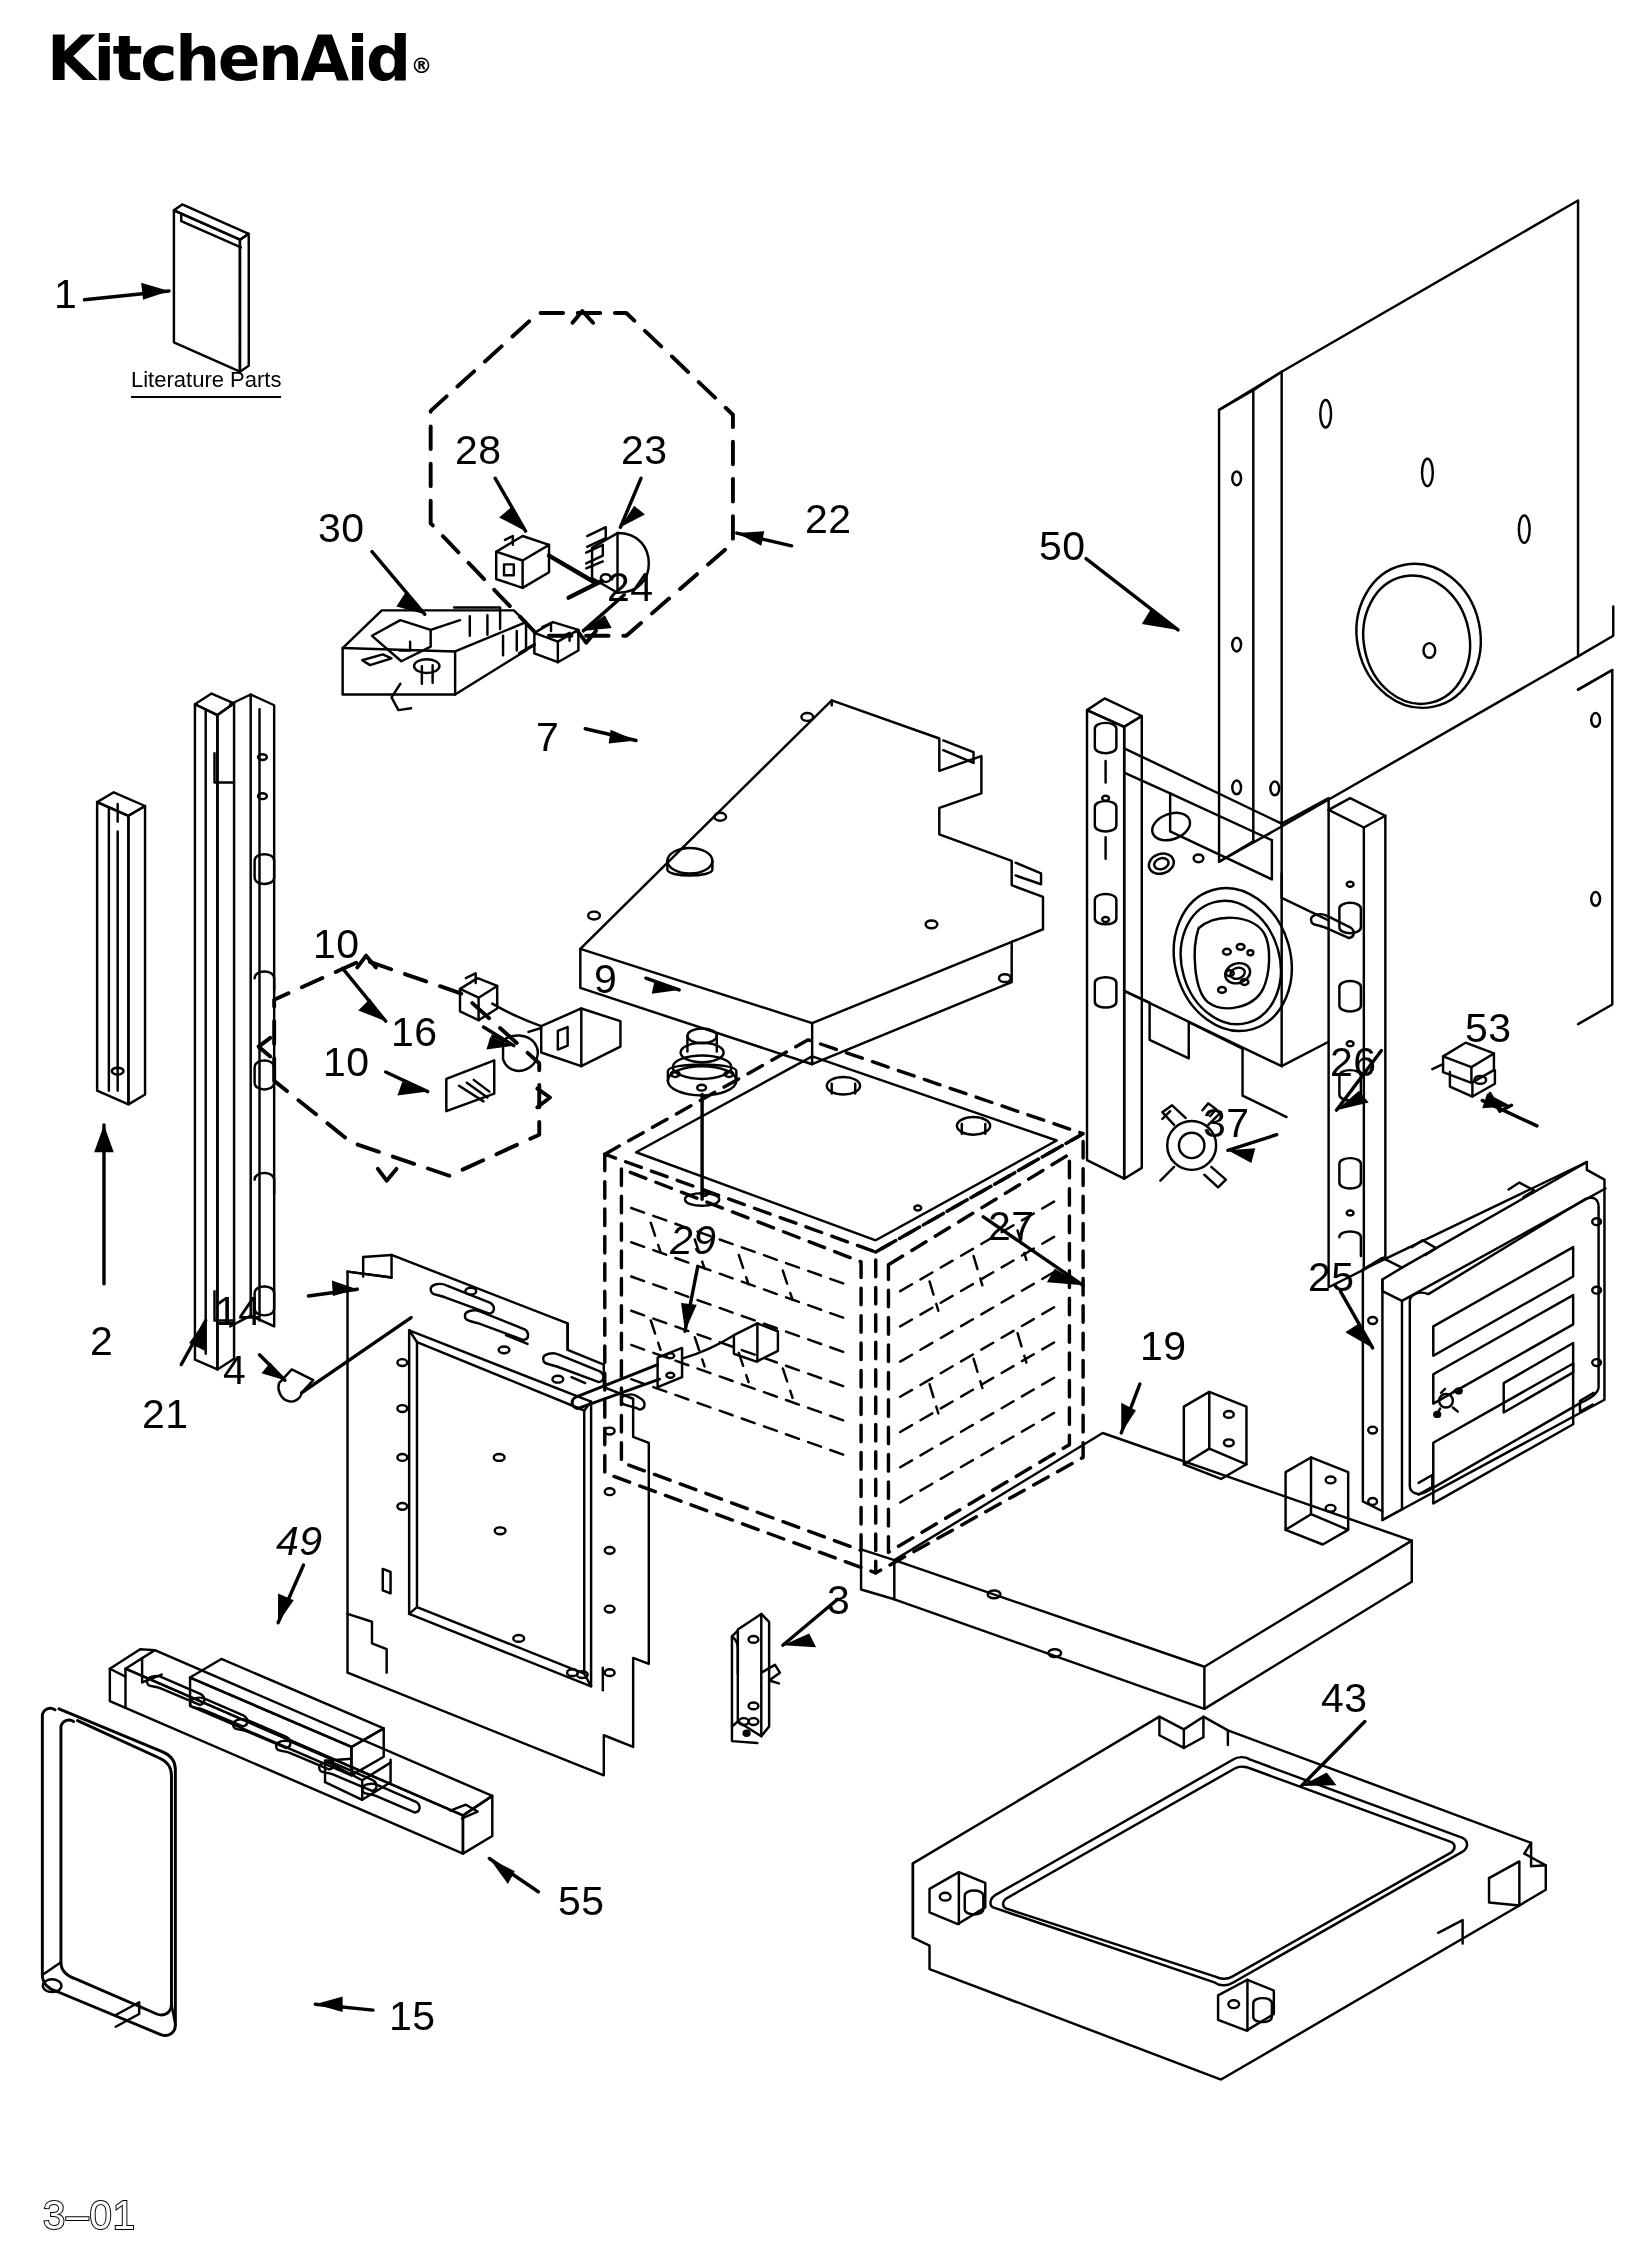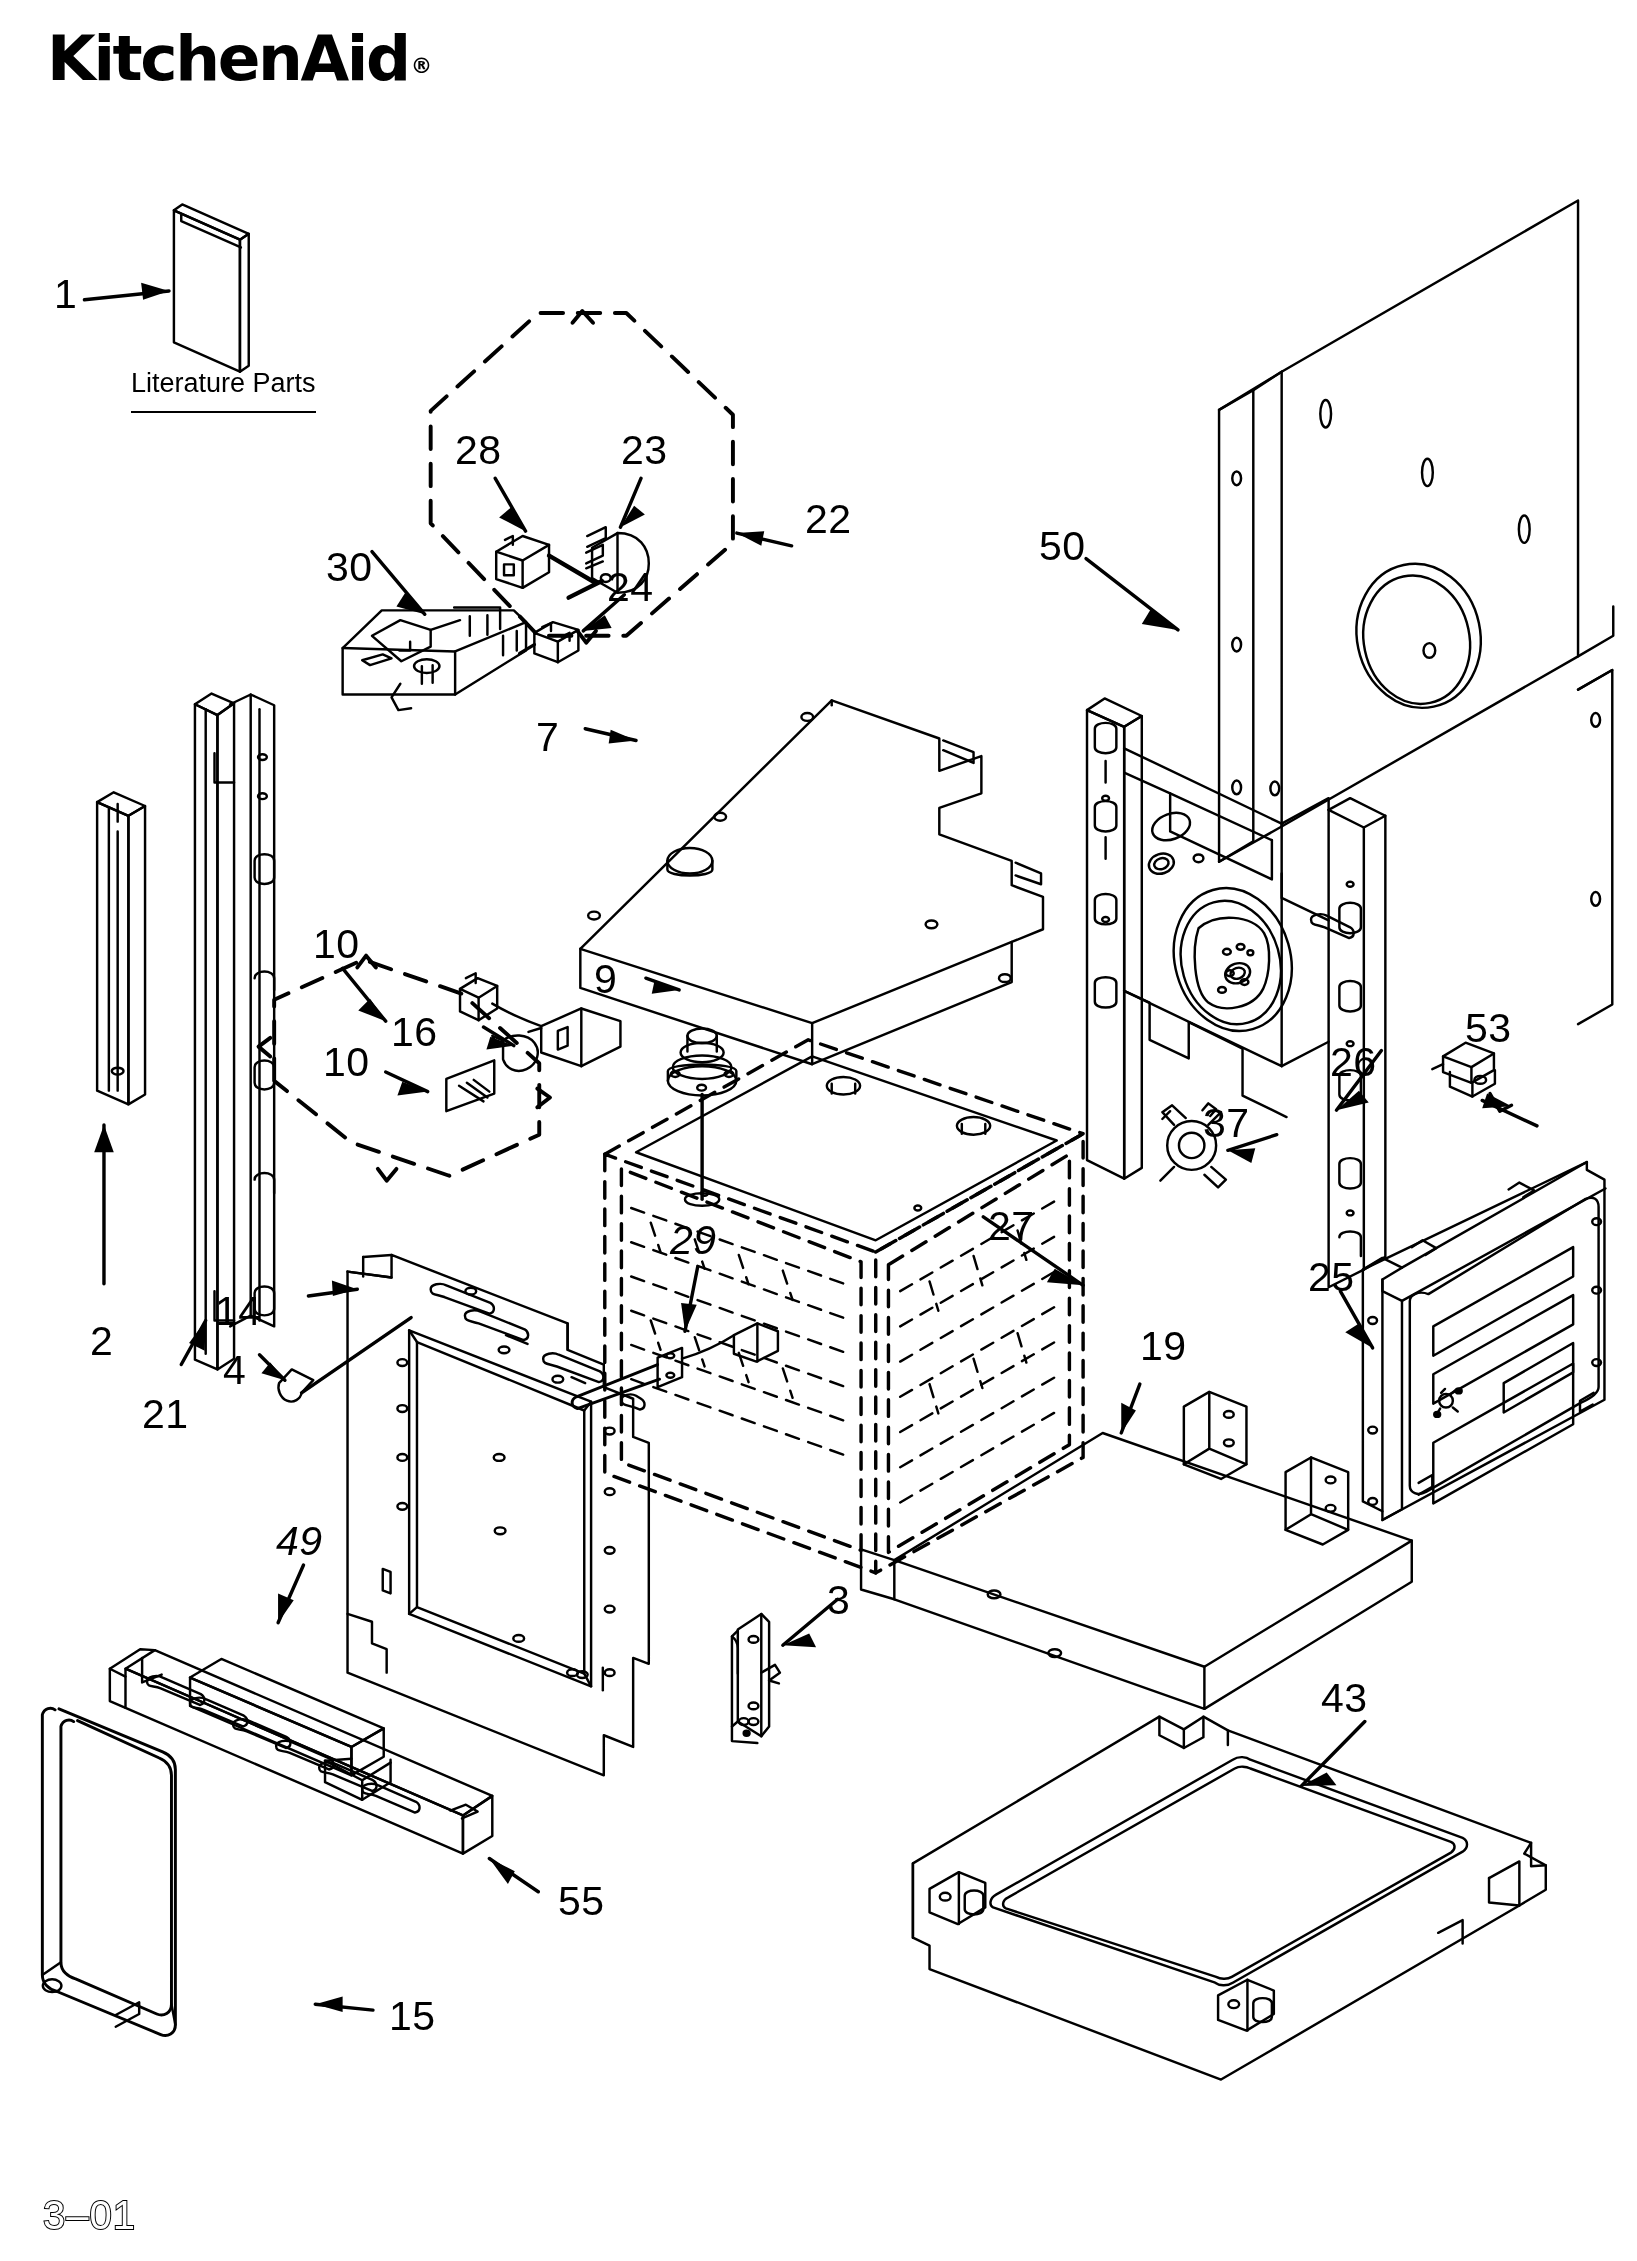--- a/index.html
+++ b/index.html
@@ -47,26 +47,26 @@
     line-height: 1;
     color: #000;
     white-space: nowrap;
     letter-spacing: 0.5px;
   }
   
   #caption-literature {
     position: absolute;
     left: 131px;
     top: 368px;
-    font-size: 27px;
+    font-size: 22px;
     line-height: 1.12;
     color: #000;
     white-space: nowrap;
     border-bottom: 2.4px solid #000;
-    padding-bottom: 13px;
+    padding-bottom: 3px;
   }
   
   #page-number {
     position: absolute;
     left: 43px;
     top: 2195px;
     font-size: 40px;
     line-height: 1;
     letter-spacing: 1px;
     color: #ffffff;
@@ -674,21 +674,21 @@
         <path d="M2790 3520 L2660 3652" stroke-width="7"></path>
         <path d="M2660 3652 L2712 3624 L2732 3650 Z" fill="#000" stroke="none"></path>
       </g>
 
     </g>
   </svg>
 
   <div class="callout" style="left:54px;  top:274px;">1</div>
   <div class="callout" style="left:455px;  top:430px;">28</div>
   <div class="callout" style="left:621px; top:430px;">23</div>
-  <div class="callout" style="left:318px;  top:547px;margin-left:8px;">30</div>
+  <div class="callout" style="left:318px;  top:508px;">30</div>
   <div class="callout" style="left:607px; top:567px;">24</div>
   <div class="callout" style="left:805px; top:499px;">22</div>
   <div class="callout" style="left:1039px; top:526px;text-align:center;">50</div>
   <div class="callout" style="left:536px; top:717px;">7</div>
   <div class="callout" style="left:313px;  top:924px;">10</div>
   <div class="callout" style="left:594px; top:959px;">9</div>
   <div class="callout" style="left:391px;  top:1012px;">16</div>
   <div class="callout" style="left:323px;  top:1042px;">10</div>
   <div class="callout" style="left:90px;  top:1321px;">2</div>
   <div class="callout" style="left:142px;  top:1370px;margin-top:24px;">21</div>

